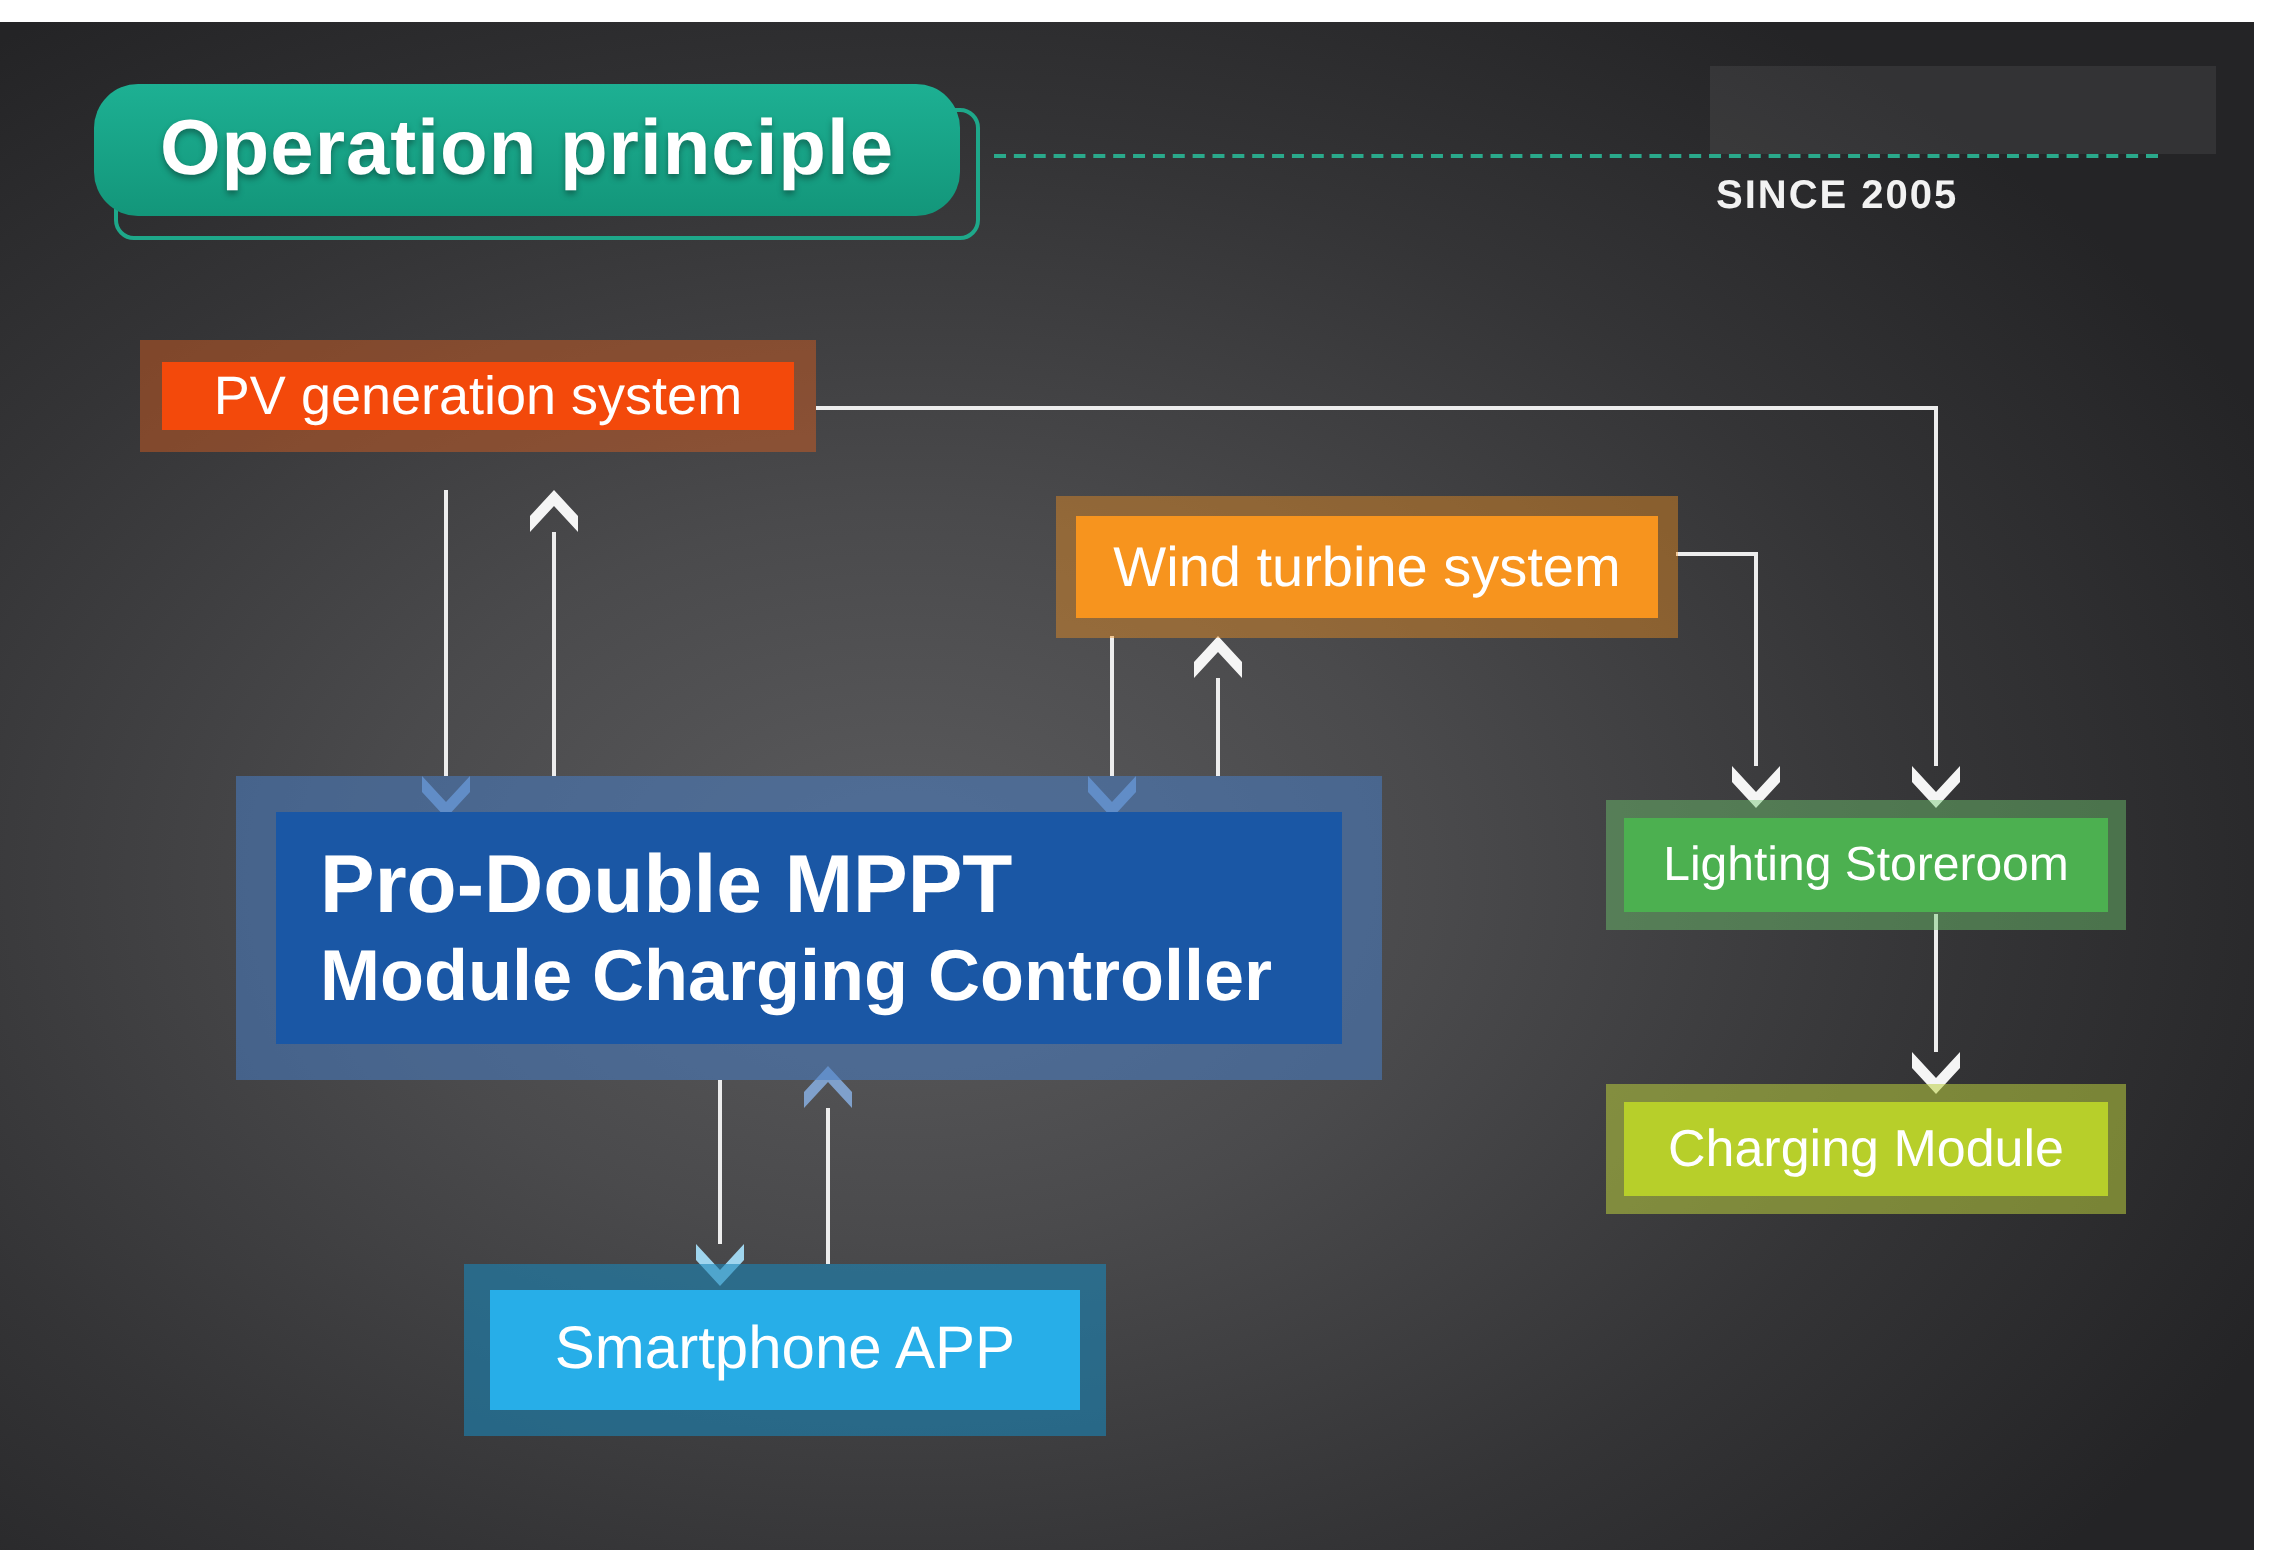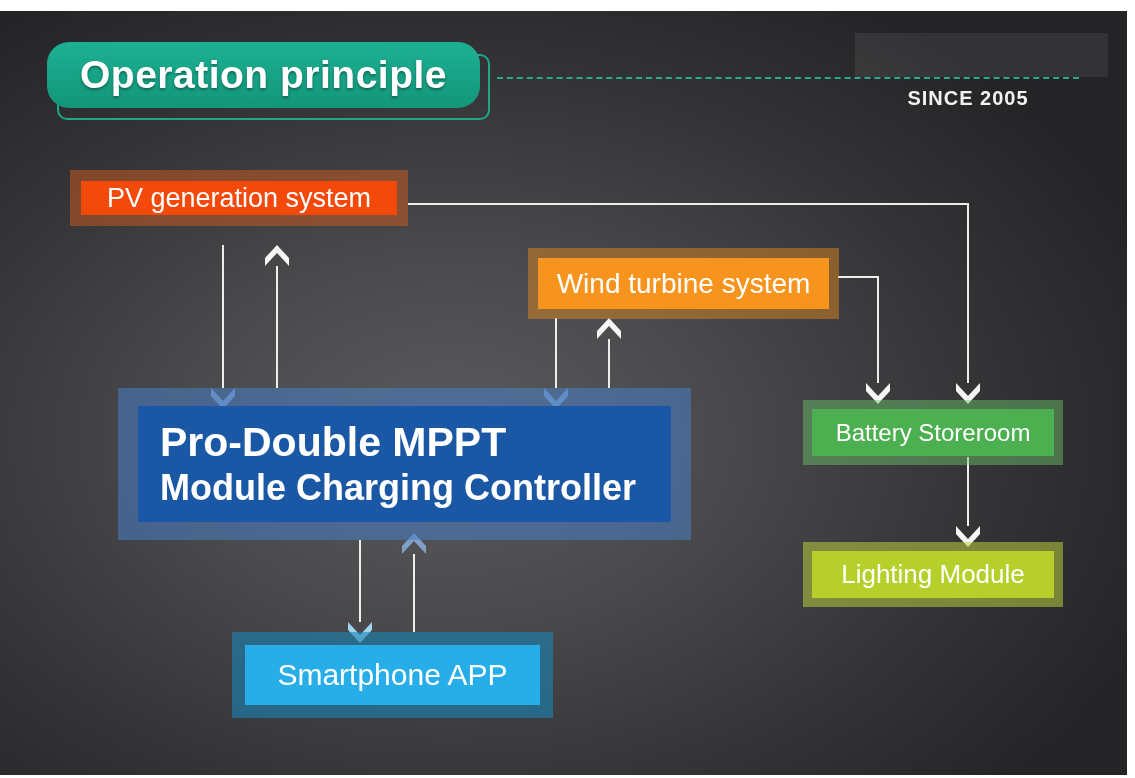--- a/index.html
+++ b/index.html
@@ -35,21 +35,21 @@
     color: #ffffff; font-size: 39px; font-weight: bold;
     letter-spacing: 0.5px; text-shadow: 0 2px 3px rgba(0,0,0,0.35);
     white-space: nowrap;
   }
   .dashed-line {
     left: 497px; top: 66px; width: 582px; height: 0;
     border-top: 2px dashed #2aa98b;
   }
   .since {
     left: 858px; top: 76px; width: 220px;
-    text-align: center; color: #f2f2f2;
+    text-align: left; color: #f2f2f2;
     font-size: 20px; font-weight: 600; letter-spacing: 1px;
     white-space: nowrap;
   }
   .watermark {
     left: 855px; top: 22px; width: 253px; height: 44px;
     background: rgba(255,255,255,0.07);
   }
 
   
   .node { position: absolute; }
@@ -132,24 +132,24 @@
   </div>
 
   <div class="node node-controller">
     <div class="inner">
       <span class="l1">Pro-Double MPPT</span>
       <span class="l2">Module Charging Controller</span>
     </div>
   </div>
 
   <div class="node node-battery">
-    <div class="inner">Battery Storeroom</div>
+    <div class="inner">Lighting Storeroom</div>
   </div>
 
   <div class="node node-lighting">
-    <div class="inner">Lighting Module</div>
+    <div class="inner">Charging Module</div>
   </div>
 
   <div class="node node-app">
     <div class="inner">Smartphone APP</div>
   </div>
 
 </div>
 
 </body></html>

